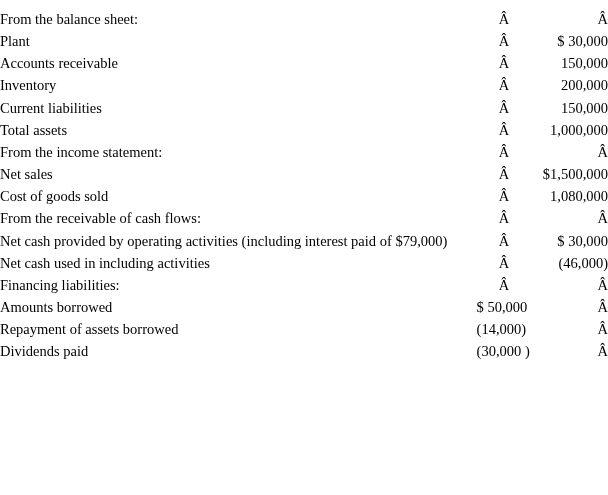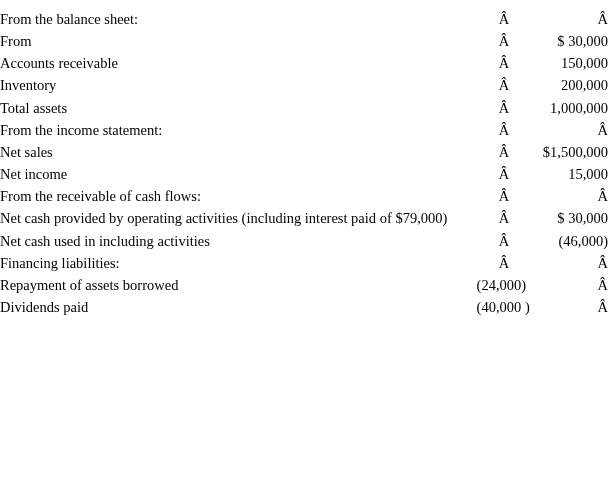--- a/index.html
+++ b/index.html
@@ -76,53 +76,58 @@
 <div class="spacer-top"></div>
 
 <table id="financial-table">
   <tbody>
       <tr>
         <td class="col-label">From the balance sheet:</td>
         <td class="col-mid"><span class="mid-amount">Â</span></td>
         <td class="col-right">Â</td>
       </tr>
       <tr>
-        <td class="col-label">From</td>
+        <td class="col-label">Plant</td>
         <td class="col-mid"><span class="mid-amount">Â</span></td>
         <td class="col-right">$ 30,000</td>
       </tr>
       <tr>
         <td class="col-label">Accounts receivable</td>
         <td class="col-mid"><span class="mid-amount">Â</span></td>
         <td class="col-right">150,000</td>
       </tr>
       <tr>
         <td class="col-label">Inventory</td>
         <td class="col-mid"><span class="mid-amount">Â</span></td>
         <td class="col-right">200,000</td>
+      </tr>
+      <tr>
+        <td class="col-label">Current liabilities</td>
+        <td class="col-mid"><span class="mid-amount">Â</span></td>
+        <td class="col-right">150,000</td>
       </tr>
       <tr>
         <td class="col-label">Total assets</td>
         <td class="col-mid"><span class="mid-amount">Â</span></td>
         <td class="col-right">1,000,000</td>
       </tr>
       <tr>
         <td class="col-label">From the income statement:</td>
         <td class="col-mid"><span class="mid-amount">Â</span></td>
         <td class="col-right">Â</td>
       </tr>
       <tr>
         <td class="col-label">Net sales</td>
         <td class="col-mid"><span class="mid-amount">Â</span></td>
         <td class="col-right">$1,500,000</td>
       </tr>
       <tr>
-        <td class="col-label">Net income</td>
+        <td class="col-label">Cost of goods sold</td>
         <td class="col-mid"><span class="mid-amount">Â</span></td>
-        <td class="col-right">15,000</td>
+        <td class="col-right">1,080,000</td>
       </tr>
       <tr>
         <td class="col-label">From the receivable of cash flows:</td>
         <td class="col-mid"><span class="mid-amount">Â</span></td>
         <td class="col-right">Â</td>
       </tr>
       <tr>
         <td class="col-label">Net cash provided by operating activities (including interest paid of $79,000)</td>
         <td class="col-mid"><span class="mid-amount">Â</span></td>
         <td class="col-right">$ 30,000</td>
@@ -131,23 +136,28 @@
         <td class="col-label">Net cash used in including activities</td>
         <td class="col-mid"><span class="mid-amount">Â</span></td>
         <td class="col-right">(46,000)</td>
       </tr>
       <tr>
         <td class="col-label">Financing liabilities:</td>
         <td class="col-mid"><span class="mid-amount">Â</span></td>
         <td class="col-right">Â</td>
       </tr>
       <tr>
+        <td class="col-label">Amounts borrowed</td>
+        <td class="col-mid"><span class="mid-amount">$ 50,000</span></td>
+        <td class="col-right">Â</td>
+      </tr>
+      <tr>
         <td class="col-label">Repayment of assets borrowed</td>
-        <td class="col-mid"><span class="mid-amount">(24,000)</span></td>
+        <td class="col-mid"><span class="mid-amount">(14,000)</span></td>
         <td class="col-right">Â</td>
       </tr>
       <tr>
         <td class="col-label">Dividends paid</td>
-        <td class="col-mid"><span class="mid-amount">(40,000 )</span></td>
+        <td class="col-mid"><span class="mid-amount">(30,000 )</span></td>
         <td class="col-right">Â</td>
       </tr>
     </tbody>
 </table>
 
 </body></html>

